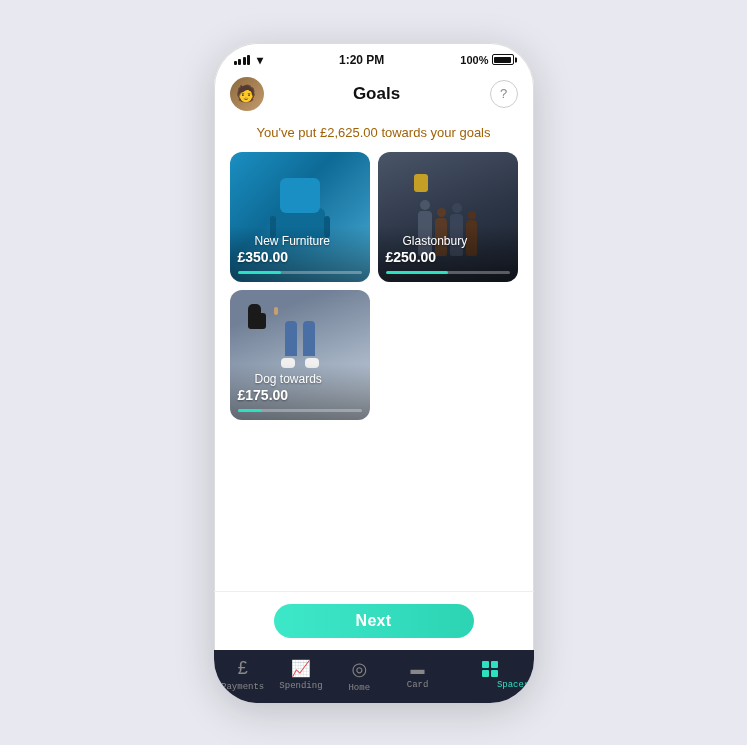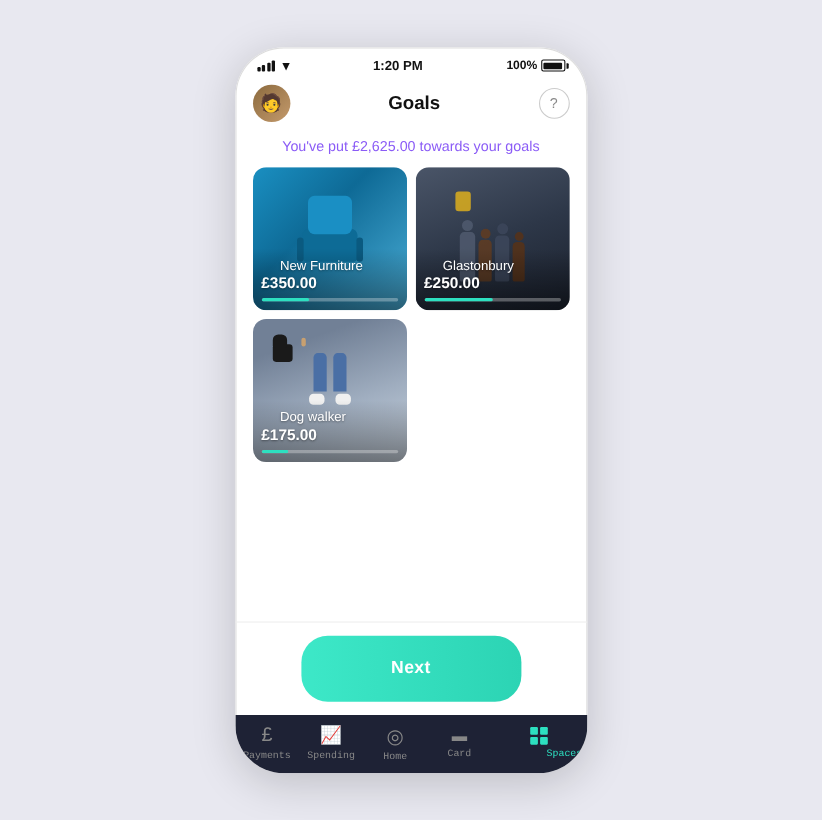--- a/index.html
+++ b/index.html
@@ -97,21 +97,21 @@
       align-items: center;
       justify-content: center;
       color: #888;
       font-size: 13px;
       cursor: pointer;
     }
     
     .subtitle {
       text-align: center;
       font-size: 13px;
-      color: #8b5cf6;
+      color: #a16207;
       padding: 4px 16px 12px;
       flex-shrink: 0;
     }
     
     .goals-grid {
       display: grid;
       grid-template-columns: 1fr 1fr;
       gap: 8px;
       padding: 0 16px;
       flex: 1;
@@ -185,21 +185,21 @@
       margin: 0 0 0 0;
       flex-shrink: 0;
     }
     
     .next-btn-wrap {
       padding: 12px 60px 12px;
       flex-shrink: 0;
     }
     .next-btn {
       width: 100%;
-      height: 60px;
+      height: 34px;
       background: linear-gradient(90deg, #3de8c8, #2cd4b4);
       border: none;
       border-radius: 24px;
       color: #fff;
       font-size: 16px;
       font-weight: 600;
       cursor: pointer;
       letter-spacing: 0.3px;
     }
     
@@ -340,21 +340,21 @@
           </div>
 
           <div style="position:absolute;top:8px;left:18px;width:30px;height:25px;">
             <div style="width:18px;height:16px;background:#1a1a1a;border-radius:3px;position:absolute;bottom:0;"></div>
             <div style="width:13px;height:12px;background:#1a1a1a;border-radius:5px 5px 2px 2px;position:absolute;top:0;left:0;"></div>
             <div style="width:4px;height:8px;background:#c8a070;border-radius:2px;position:absolute;top:3px;right:0;"></div>
           </div>
         </div>
       </div>
       <div class="goal-overlay">
-        <div class="goal-name">Dog walker</div>
+        <div class="goal-name">Dog towards</div>
         <div class="goal-amount">£175.00</div>
         <div class="goal-progress-bar">
           <div class="goal-progress-fill" style="width:20%"></div>
         </div>
       </div>
     </div>
 
 
   </div>
 

